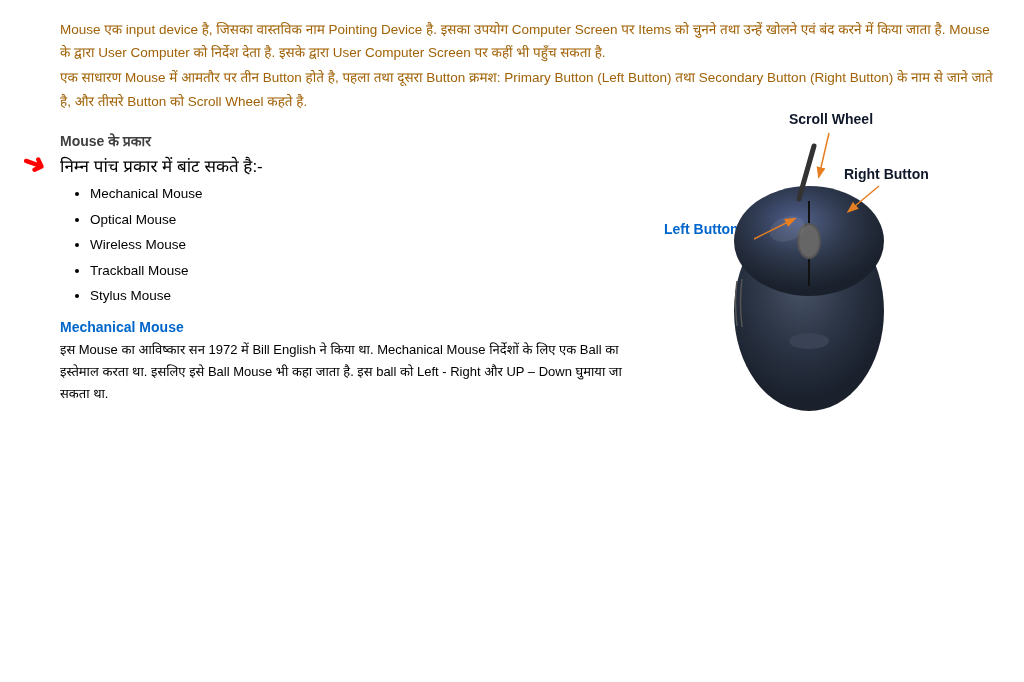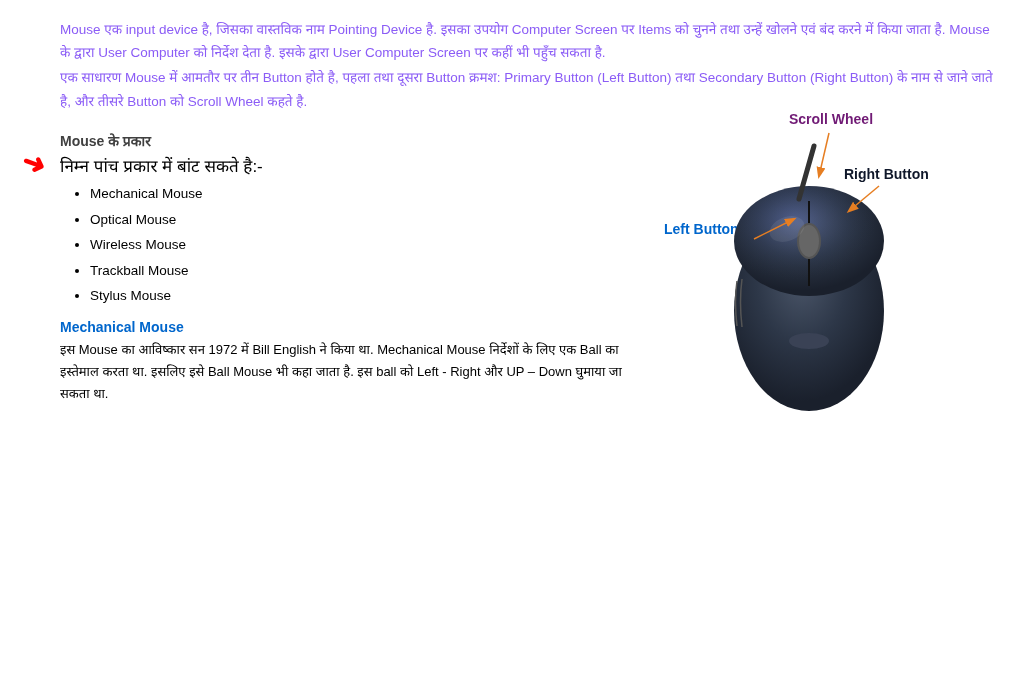--- a/index.html
+++ b/index.html
@@ -53,21 +53,21 @@
     
     .mouse-svg {
       position: absolute;
       left: 55px;
       top: 30px;
     }
     .label-scroll {
       position: absolute;
       top: 0px;
       left: 145px;
-      color: #701a75;
+      color: #0f172a;
       font-weight: bold;
       font-size: 14px;
       white-space: nowrap;
     }
     .label-right {
       position: absolute;
       top: 55px;
       left: 200px;
       color: #0f172a;
       font-weight: bold;
@@ -118,21 +118,21 @@
       margin-top: 10px;
       margin-bottom: 4px;
     }
     .mechanical-text {
       font-size: 13px;
       line-height: 1.7;
     }
     .top-text-block {
       font-size: 13.5px;
       line-height: 1.72;
-      color: #8b5cf6;
+      color: #a16207;
       margin-bottom: 2px;
     }
   </style>
 </head>
 <body>
 
 <div class="page-container">
 
   <div class="red-arrow">➜</div>
 

